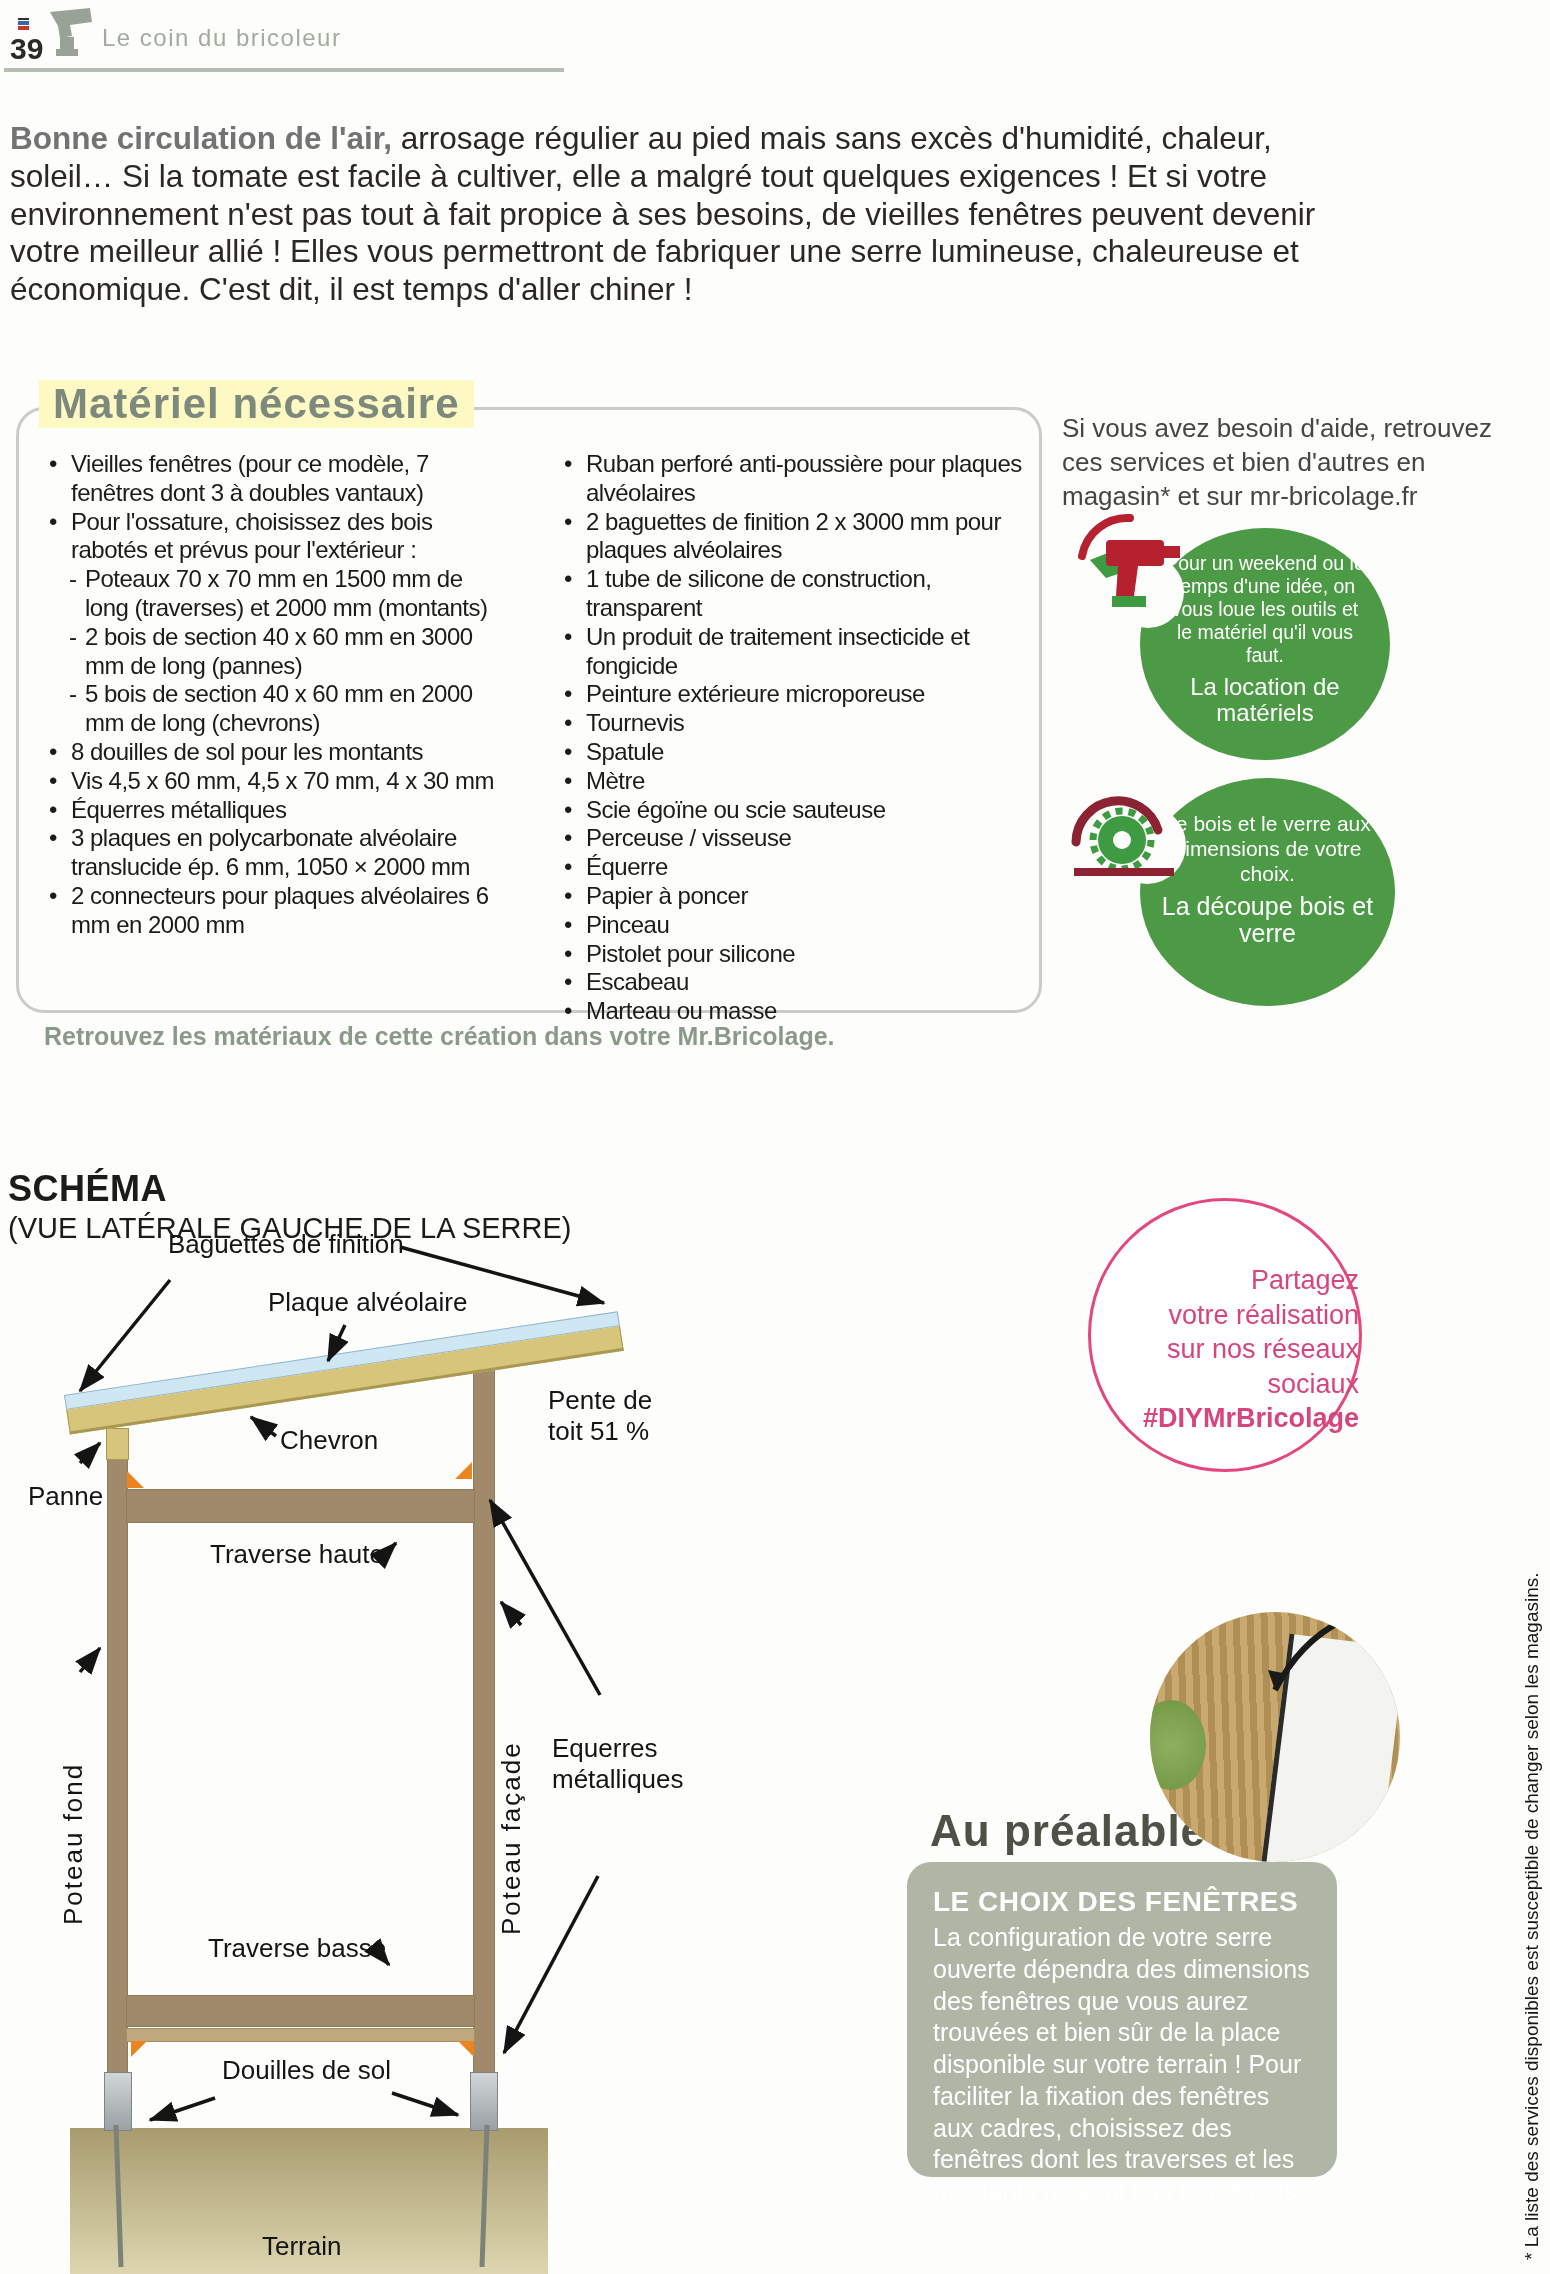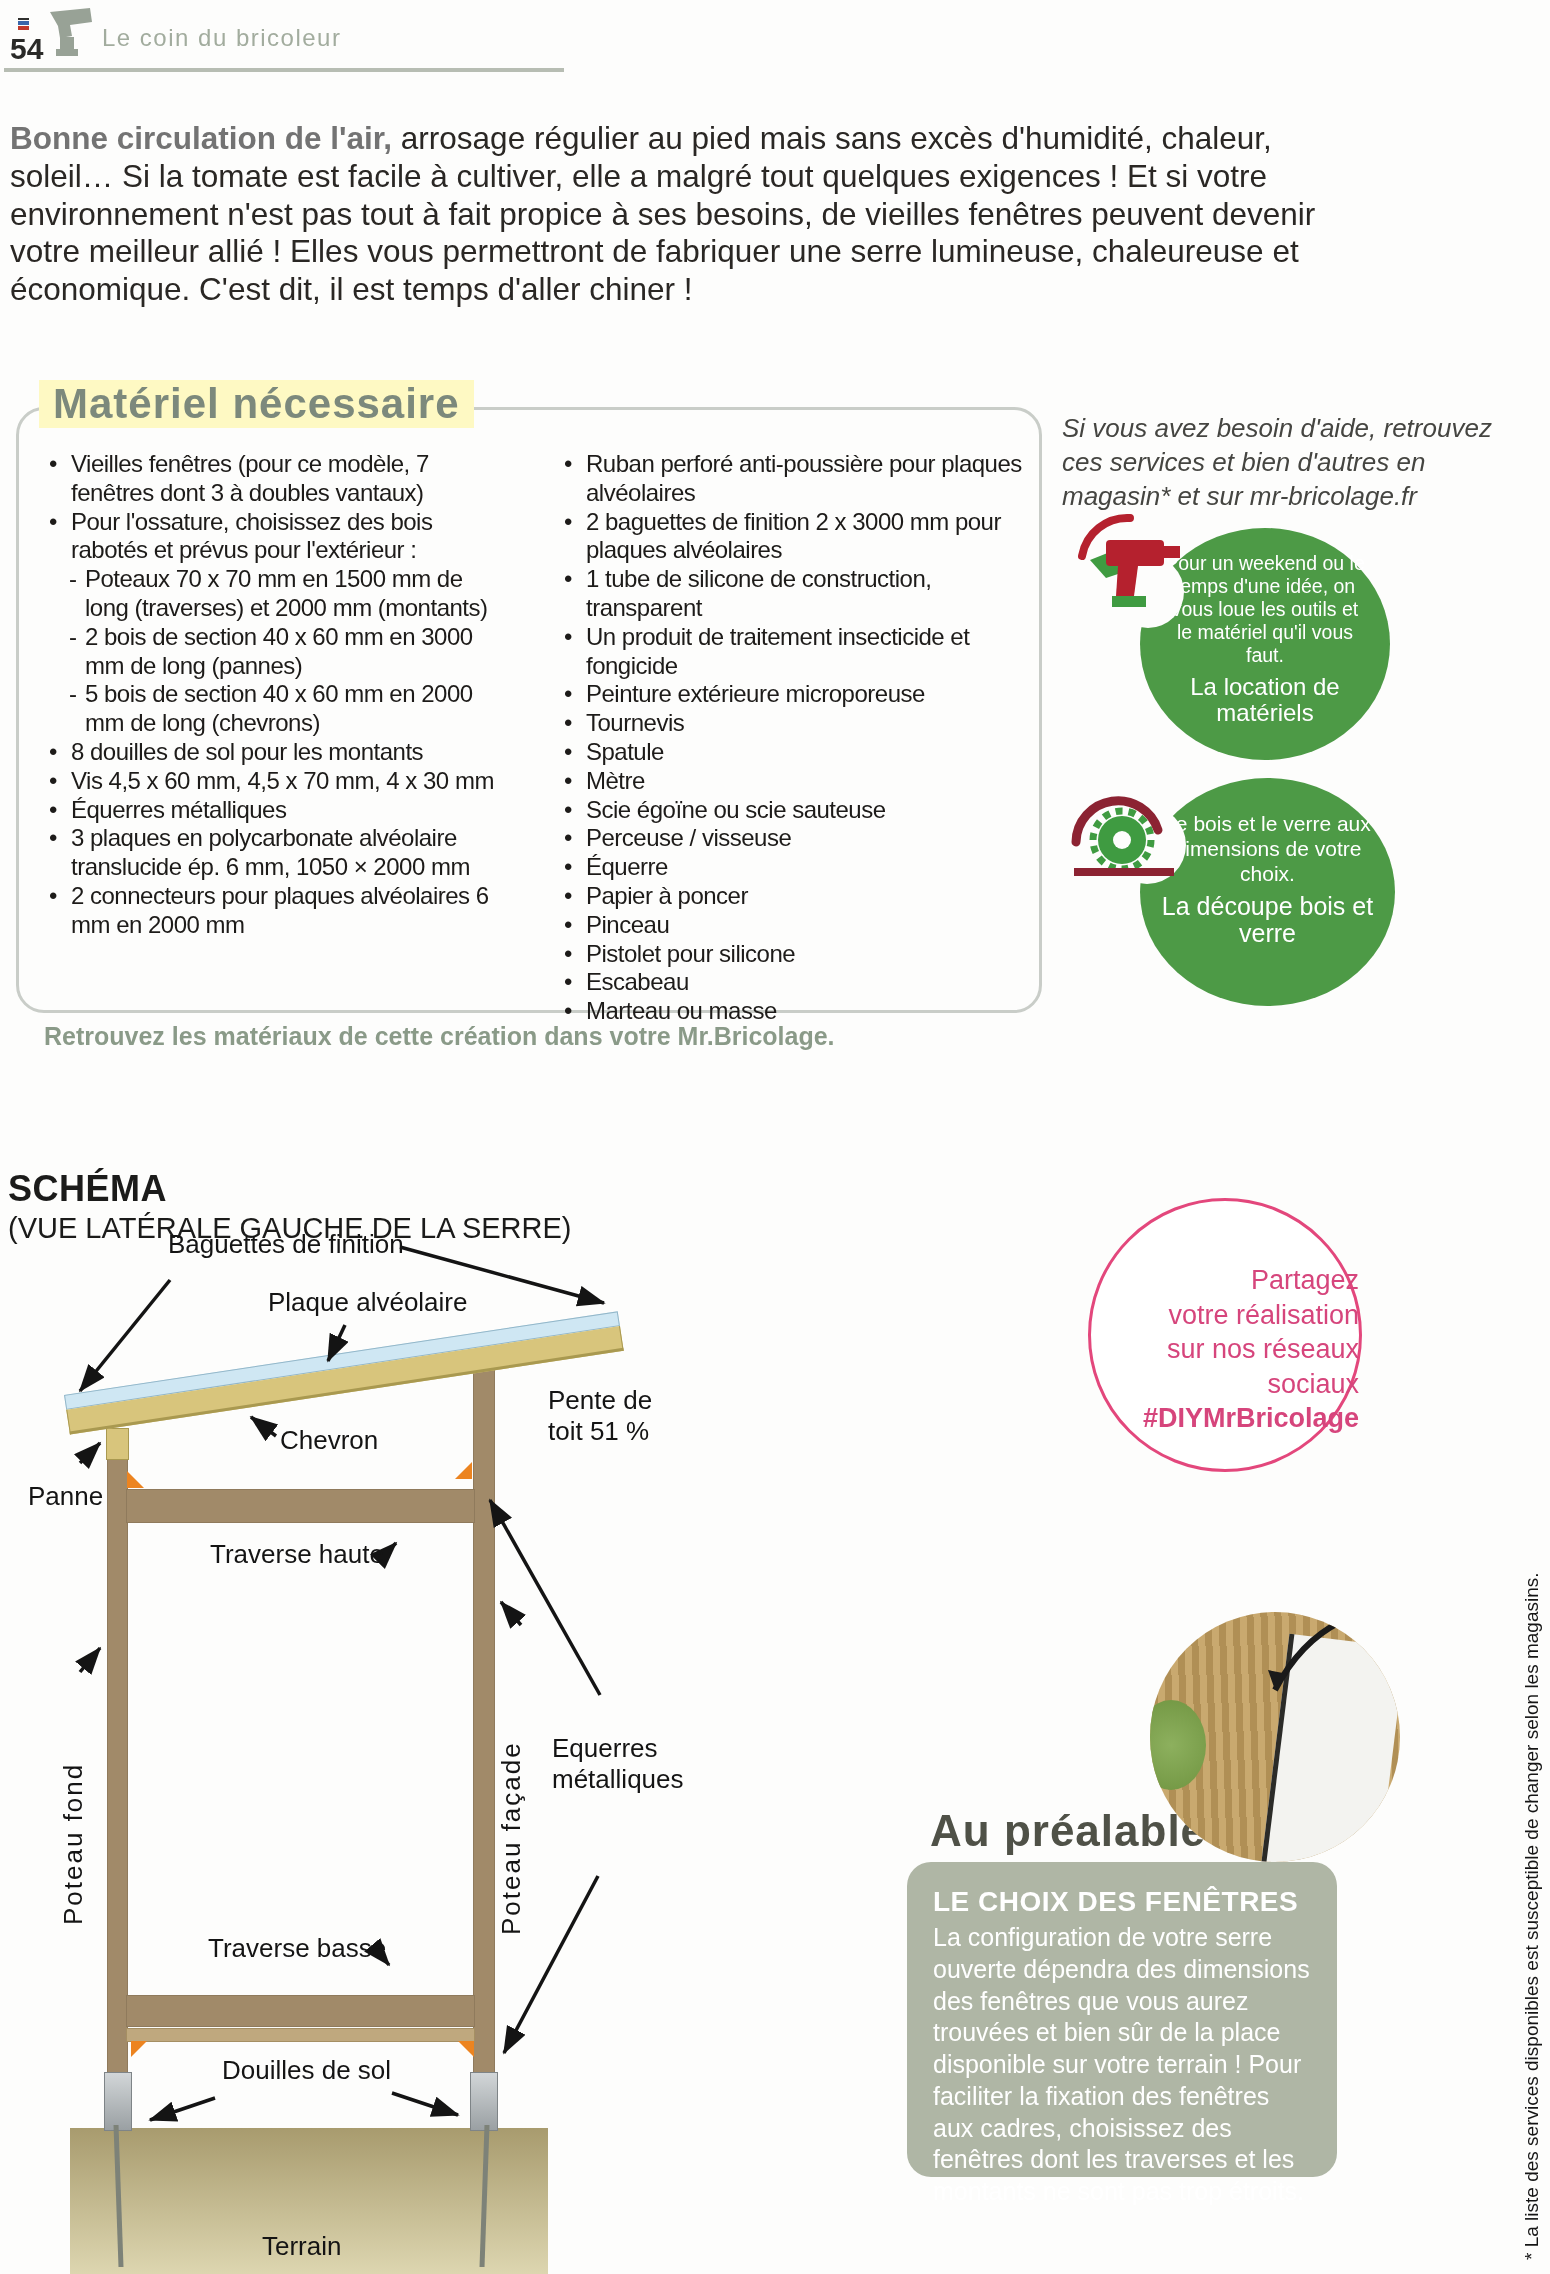--- a/index.html
+++ b/index.html
@@ -23,21 +23,21 @@
   .mcol{top:40px;font-size:24px;line-height:1.2;letter-spacing:-0.5px;color:#1d1b19}
   .mitem{display:flex}
   .mk{flex:0 0 22px}
   .li-b .mk::before{content:"\2022"}
   .li-d{margin-left:20px}
   .li-d .mk{flex:0 0 16px}
   .li-d .mk::before{content:"-"}
   .mat-footer{font-size:25px;font-weight:700;color:#8a9a88}
 
   
-  .svc-note{font-size:26px;font-style:italic;color:#454541;line-height:1.3;width:468px}
+  .svc-note{font-size:26px;color:#454541;line-height:1.3;width:468px}
   .badge-circle{border-radius:50%;background:#4d9a46;color:#fff;text-align:center}
   .badge-body{font-size:19.5px;line-height:1.18;padding:0 22px}
   .badge-title{font-size:24px;line-height:1.08;font-weight:400;margin-top:7px}
   .notch{border-radius:50%;background:#fdfdfc}
   .vnote{left:1521px;top:1520px;height:740px;writing-mode:vertical-rl;transform:rotate(180deg);
          font-size:19px;color:#151515}
 
   
   .schema-title{font-size:36px;font-weight:800;color:#1b1b1a;letter-spacing:0.5px}
   .schema-sub{font-size:29px;color:#1b1b1a}
@@ -73,21 +73,21 @@
 </head>
 <body>
 
 <div class="page">
 
   <div class="abs corner-mark" style="left:18px;top:18px">
     <div style="background:#30302e;height:2px"></div>
     <div style="background:#3a66aa"></div>
     <div style="background:#c0392b"></div>
   </div>
-  <div class="abs page-num" style="left:10px;top:32px">54</div>
+  <div class="abs page-num" style="left:10px;top:32px">39</div>
   <svg class="abs" style="left:46px;top:6px" width="50" height="54" viewBox="0 0 50 54">
     <path d="M4 6 L44 2 L46 16 L24 19 L26 30 L14 32 L12 20 Z" fill="#98a296"></path>
     <rect x="14" y="31" width="14" height="12" fill="#98a296"></rect>
     <rect x="10" y="43" width="22" height="7" fill="#98a296"></rect>
   </svg>
   <div class="abs section-title" style="left:102px;top:24px">Le coin du bricoleur</div>
   <div class="abs header-rule" style="left:4px;top:68px;width:560px"></div>
 
   <p class="abs intro" style="left:10px;top:120px;margin:0">
     <span class="lead">Bonne circulation de l'air,</span><span> arrosage régulier au pied mais sans excès d'humidité, chaleur, soleil… Si la tomate est facile à cultiver, elle a malgré tout quelques exigences ! Et si votre environnement n'est pas tout à fait propice à ses besoins, de vieilles fenêtres peuvent devenir votre meilleur allié ! Elles vous permettront de fabriquer une serre lumineuse, chaleureuse et économique. C'est dit, il est temps d'aller chiner !</span>

